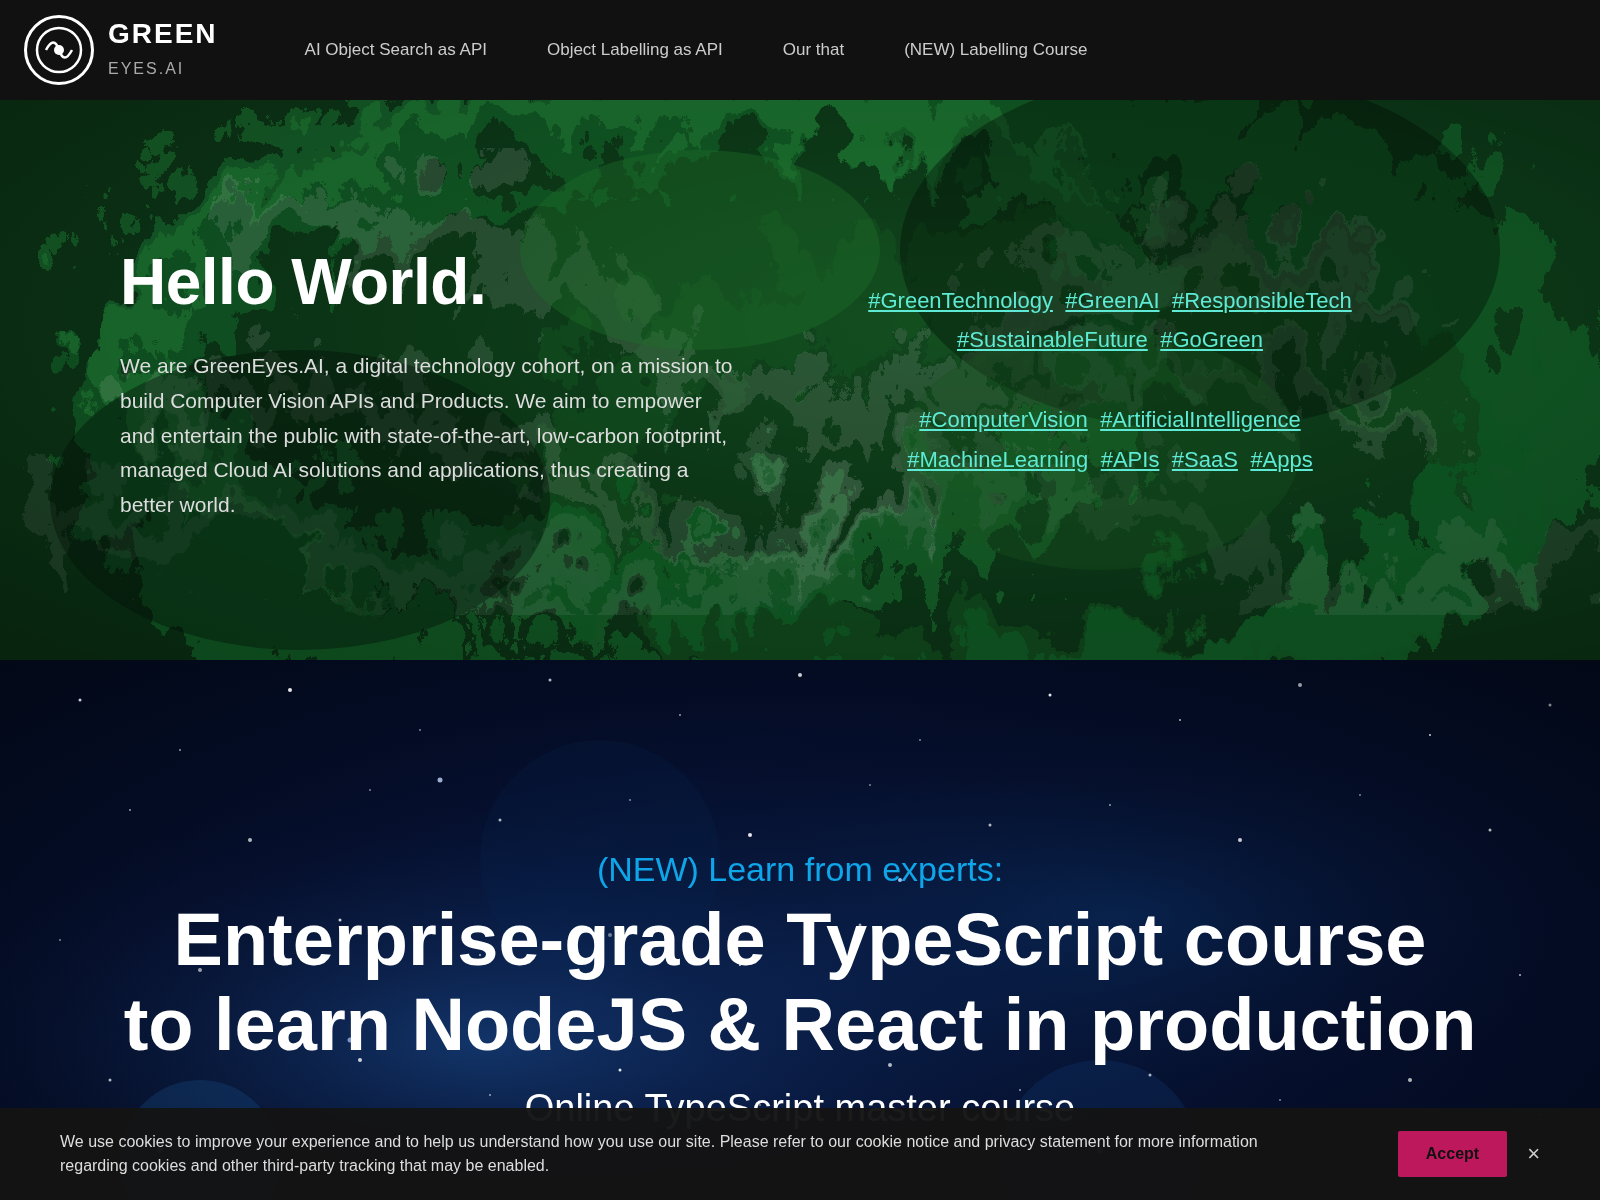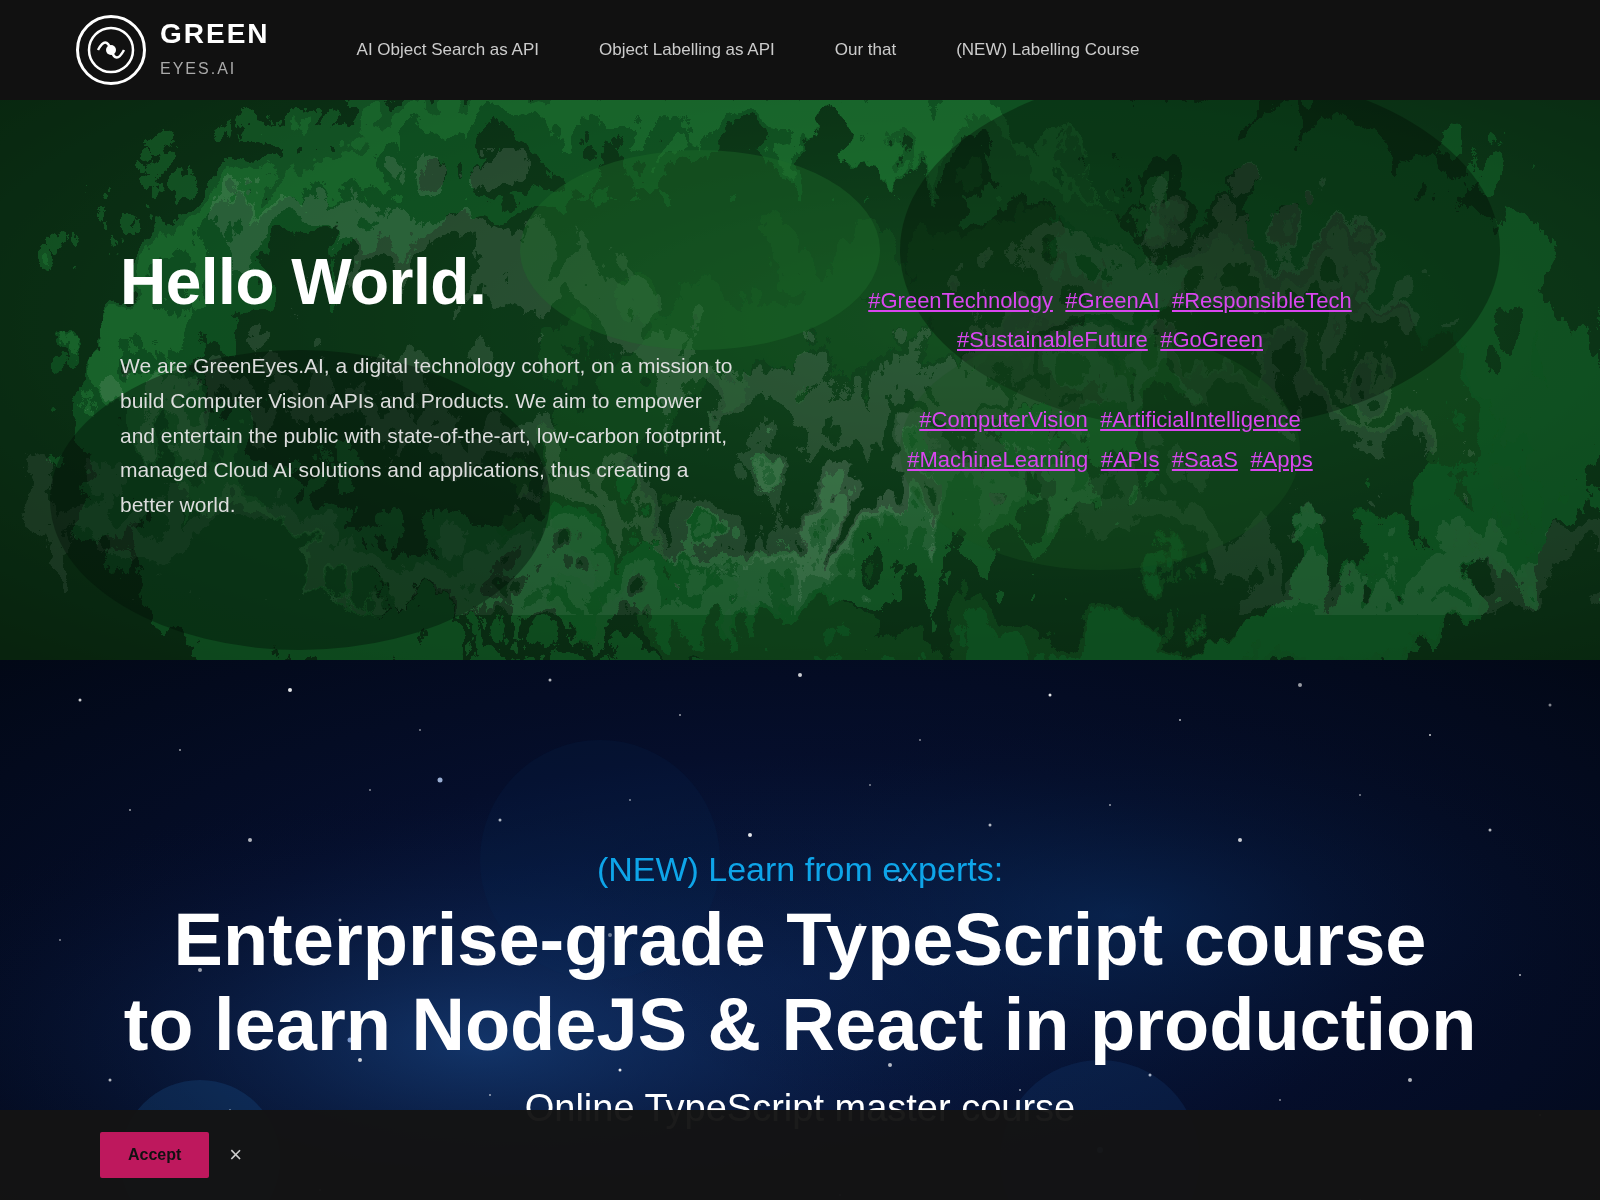--- a/index.html
+++ b/index.html
@@ -3,21 +3,21 @@
   <meta charset="utf-8">
   <style>
     * { margin: 0; padding: 0; box-sizing: border-box; }
     body { font-family: 'Helvetica Neue', Arial, sans-serif; width: 1600px; min-height: 1200px; overflow-x: hidden; background: #000; }
 
     
     nav {
       background: #111;
       display: flex;
       align-items: center;
-      padding: 0 76px;
+      padding: 0 24px;
       height: 100px;
       position: relative;
       z-index: 10;
     }
     .logo-area {
       display: flex;
       align-items: center;
       margin-right: 80px;
       text-decoration: none;
     }
@@ -117,21 +117,21 @@
       display: flex;
       flex-direction: column;
       align-items: center;
       gap: 40px;
     }
     .hashtag-group {
       text-align: center;
       line-height: 1.8;
     }
     .hashtag-group a {
-      color: #d946ef;
+      color: #5eead4;
       text-decoration: underline;
       font-size: 22px;
       margin: 0 4px;
     }
 
     
     .course-section {
       position: relative;
       width: 100%;
       min-height: 640px;
@@ -409,17 +409,18 @@
     <p class="course-subtitle">(NEW) Learn from experts:</p>
     <h2 class="course-title">
       <span>Enterprise-grade TypeScript course</span><br>
       <span>to learn NodeJS &amp; React in production</span>
     </h2>
     <p class="course-tagline">Online TypeScript master course</p>
   </div>
 </section>
 
 <div class="cookie-banner">
+  <p class="cookie-text">We use cookies to improve your experience and to help us understand how you use our site. Please refer to our cookie notice and privacy statement for more information regarding cookies and other third-party tracking that may be enabled.</p>
   <div class="cookie-right">
     <button class="accept-btn">Accept</button>
     <button class="close-x">×</button>
   </div>
 </div>
 
 </body></html>

